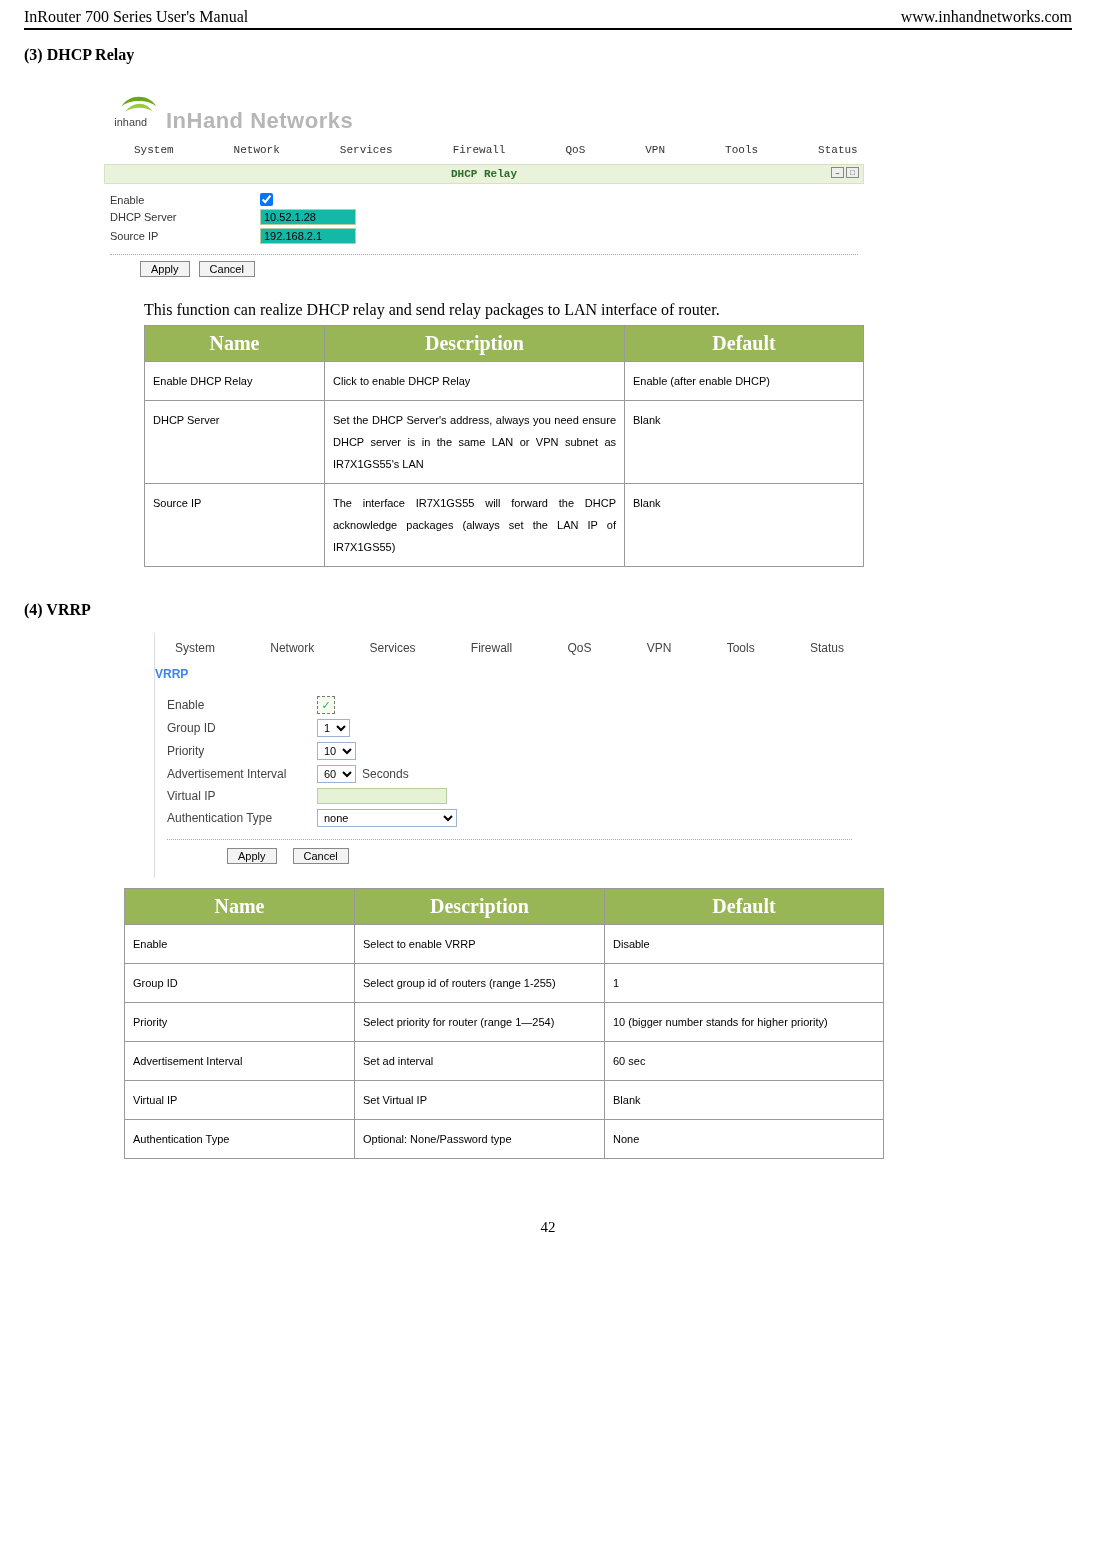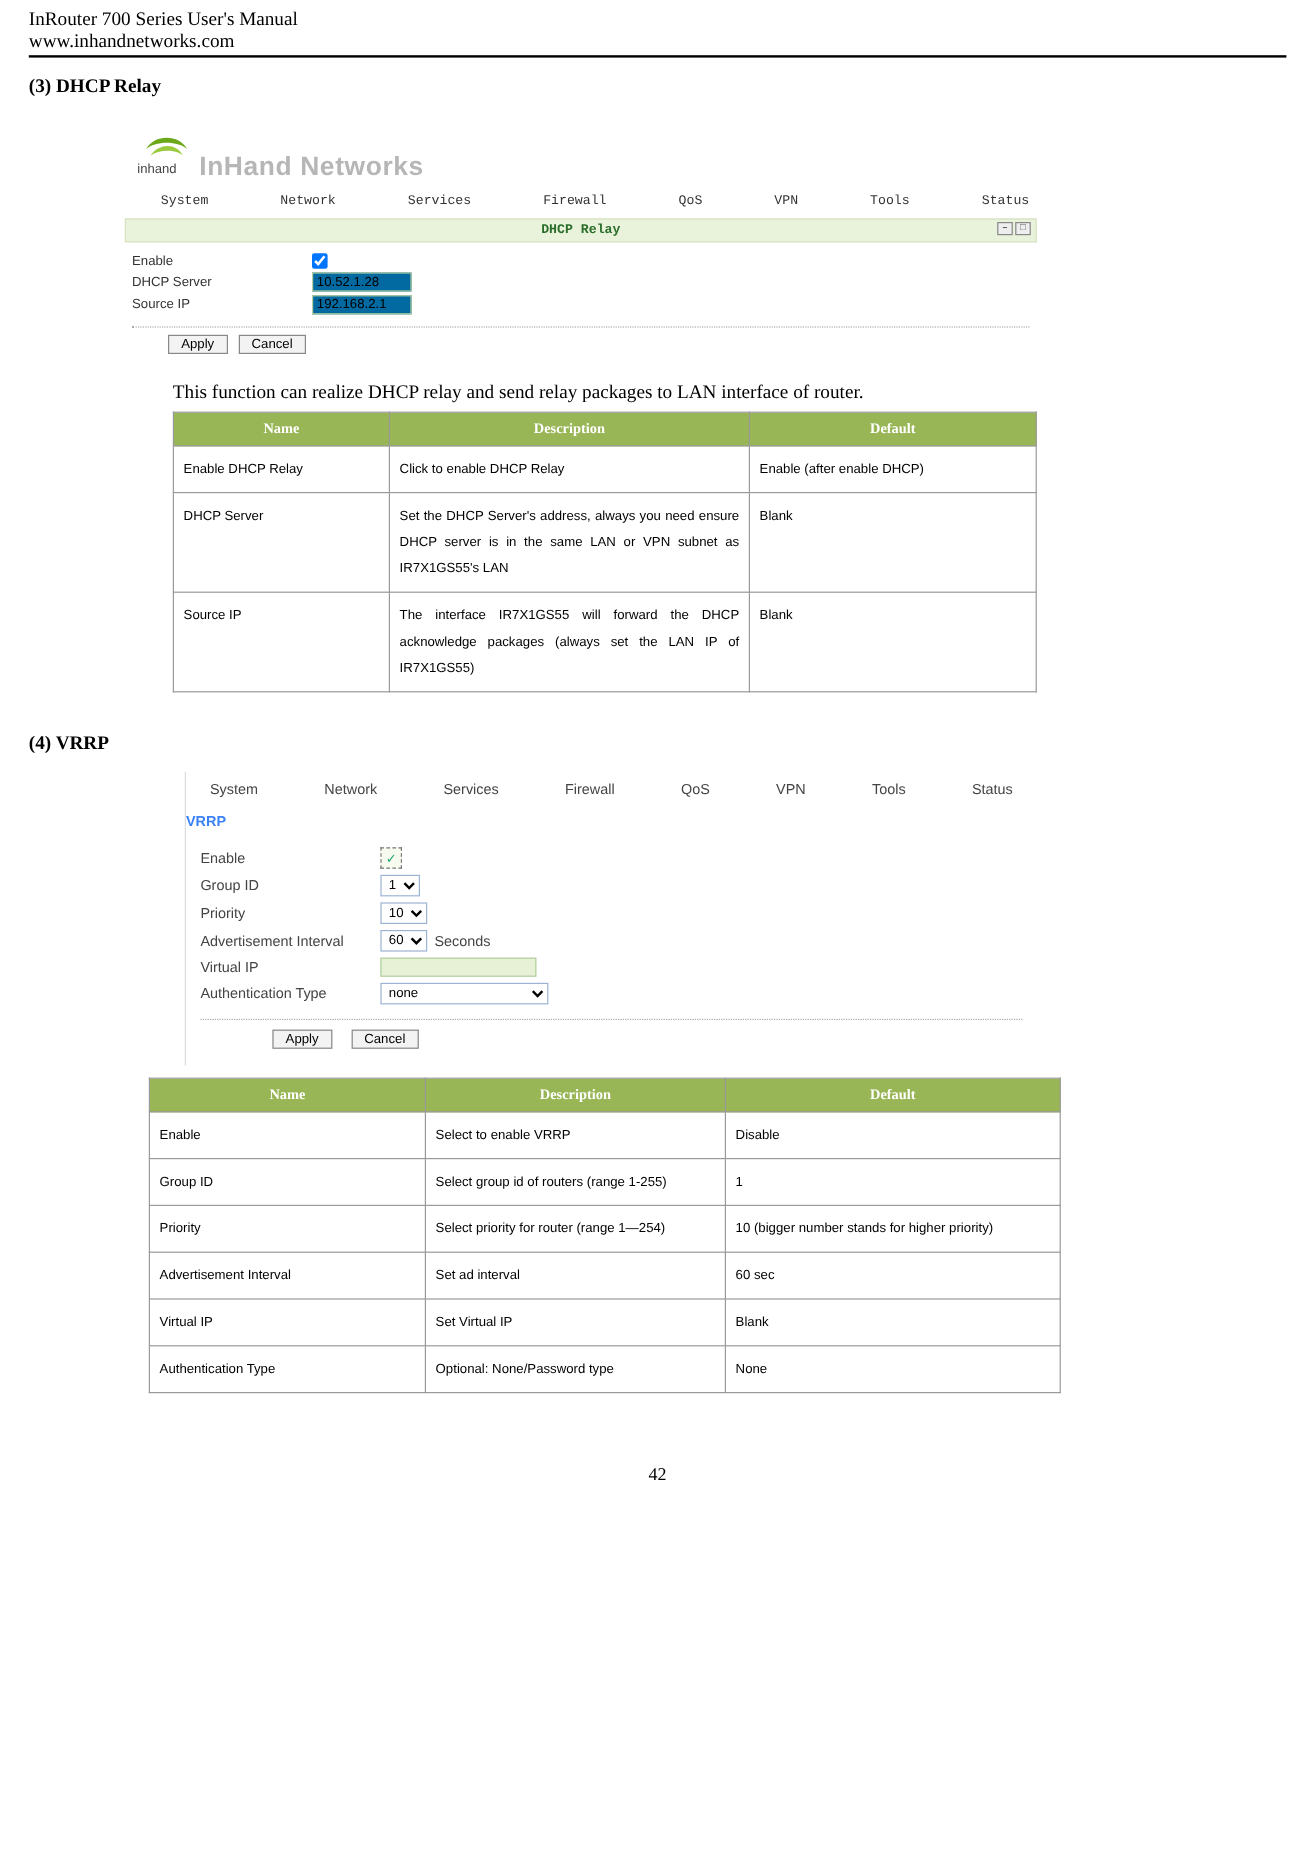--- a/index.html
+++ b/index.html
@@ -11,21 +11,20 @@
     margin: 0 auto;
     padding: 8px 24px 20px 24px;
     font-size: 15px;
   }
   .top-bar {
     display: flex;
     justify-content: space-between;
     border-bottom: 2.5px double #000;
     padding-bottom: 2px;
     font-size: 16px;
-    flex-direction: column;
   }
   .section-heading {
     font-weight: bold;
     margin: 16px 0 14px 0;
     font-size: 16px;
   }
   .screenshot-wrap {
     margin: 0 0 8px 80px;
   }
   .router-ui {
@@ -87,43 +86,43 @@
     border:1px solid #888; background:#eee; font-size:8px; line-height:9px;
     color:#555;
   }
   .form-area {
     padding: 6px 6px 10px 6px;
     font-family: Arial, sans-serif;
   }
   .form-row { display:flex; align-items:center; margin:3px 0; }
   .form-row label { width: 150px; font-size: 11px; color:#333;}
   .form-row input[type=text]{
-    border:1px solid #b5cfa0; background:#0369a1;
-    font-size:11px; padding:1px 3px; width:83px;
+    border:1px solid #b5cfa0; background:#14b8a6;
+    font-size:11px; padding:1px 3px; width:96px;
   }
   .form-row input[type=checkbox]{ margin-left:0;}
   .btn-row { padding: 6px 0 4px 30px; border-top:1px dotted #aaa; margin-top:10px;}
   .btn { font-size:11px; padding:1px 10px; border:1px solid #888; background:#f3f3f3; margin-right:6px;}
   .caption {
     margin: 10px 0 6px 120px;
     font-size: 16px;
   }
   table.param {
     border-collapse: collapse;
     margin: 0 0 0 120px;
     width: 720px;
     font-size: 13px;
   }
   table.param th {
     background: #99b657;
     color: #fff;
     font-weight: bold;
     border: 1px solid #999;
     padding: 6px 8px;
-    font-size: 12px;
+    font-size: 20px;
     font-family: "Times New Roman", serif;
   }
   table.param td {
     border: 1px solid #999;
     padding: 8px 8px;
     vertical-align: top;
     line-height: 2.0;
     font-family: Arial, sans-serif;
     font-size: 11px;
   }

